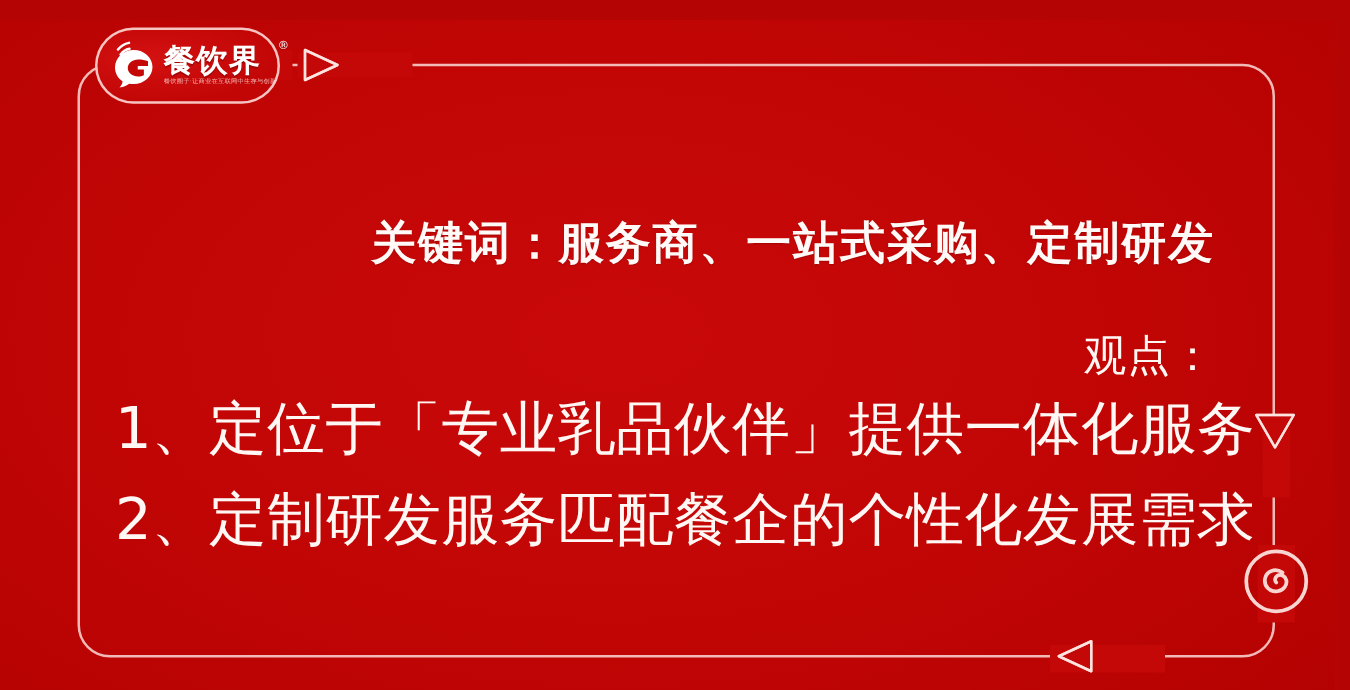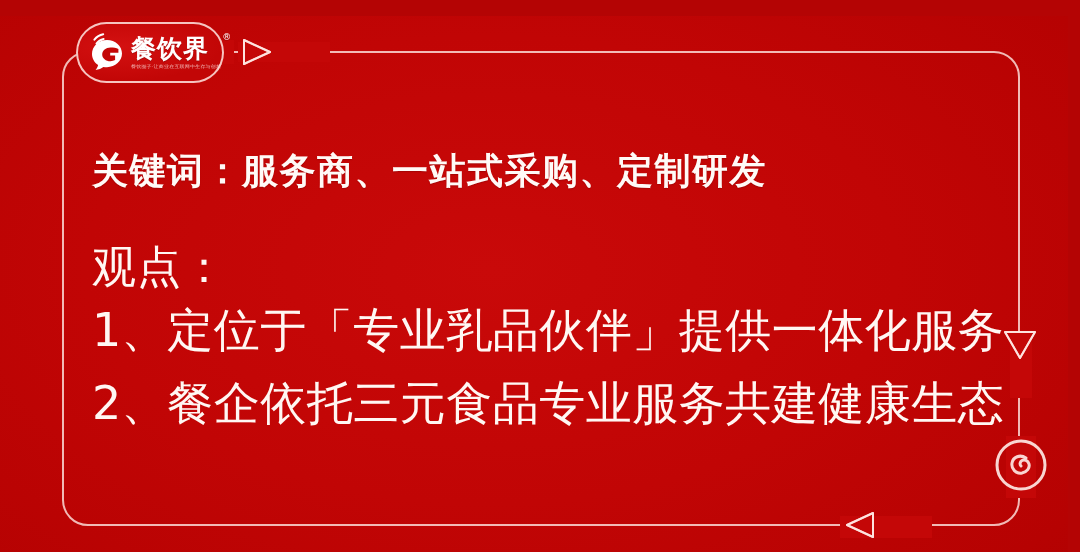--- a/index.html
+++ b/index.html
@@ -124,35 +124,36 @@
     top: 422px;
     width: 54px;
     height: 54px;
   }
   #spiral-deco svg { display: block; }
 
   
   .content {
     position: absolute;
     left: 92px;
-    top: 132px;
+    top: 156px;
     width: 880px;
+    text-align: right;
   }
   .keywords {
     font-size: 36px;
     font-weight: bold;
     color: #fffaf7;
     letter-spacing: 1.5px;
     line-height: 1.25;
     white-space: nowrap;
     text-shadow: 0 1px 1px rgba(110,0,0,0.35);
   }
   .viewpoint-label {
     margin-top: 48px;
-    font-size: 44px;
+    font-size: 34px;
     color: #fff7f3;
     letter-spacing: 1px;
     line-height: 1.2;
   }
   .point-list {
     margin: 0;
     padding: 0;
     list-style: none;
   }
   .point-item {
@@ -246,19 +247,19 @@
 
     <div class="keywords">关键词：服务商、一站式采购、定制研发</div>
 
     <div class="viewpoint-label">观点：</div>
 
     <ul class="point-list">
       <li class="point-item">
         <span class="point-num">1、</span><span>定位于「专业乳品伙伴」提供一体化服务</span>
       </li>
       <li class="point-item">
-        <span class="point-num">2、</span><span>餐企依托三元食品专业服务共建健康生态</span>
+        <span class="point-num">2、</span><span>定制研发服务匹配餐企的个性化发展需求</span>
       </li>
     </ul>
 
   </div>
 
 </div>
 
 </body></html>

